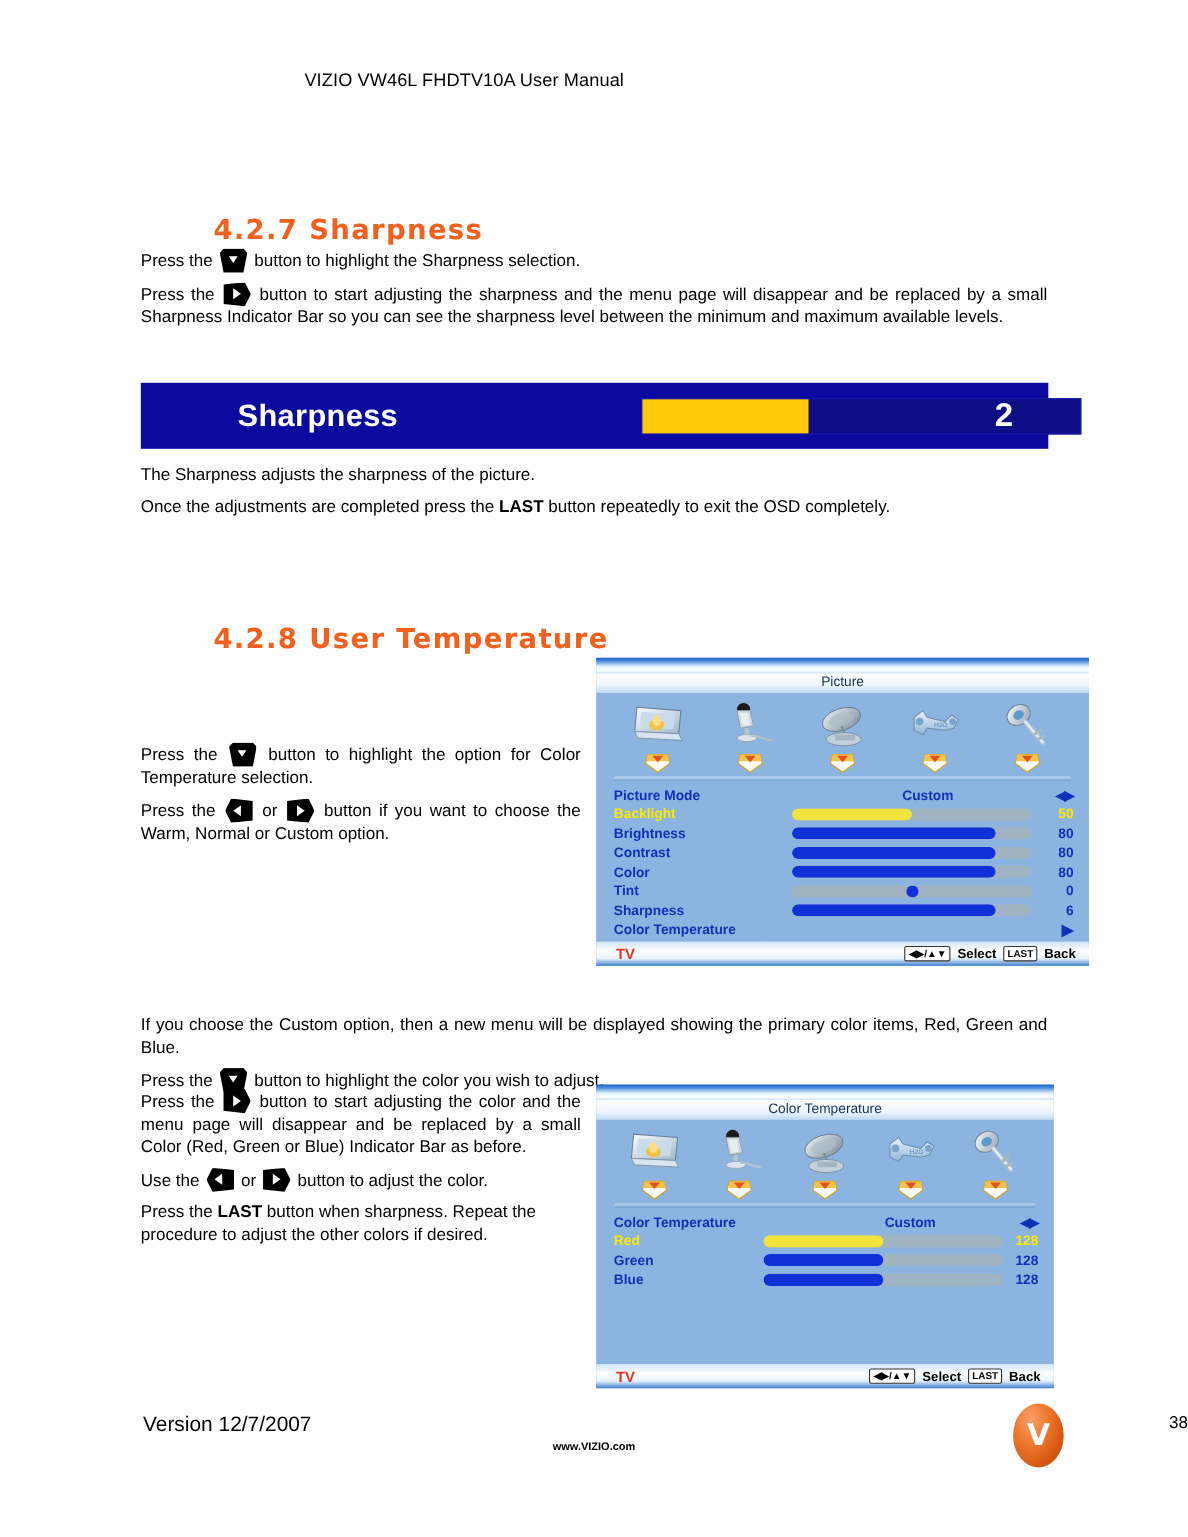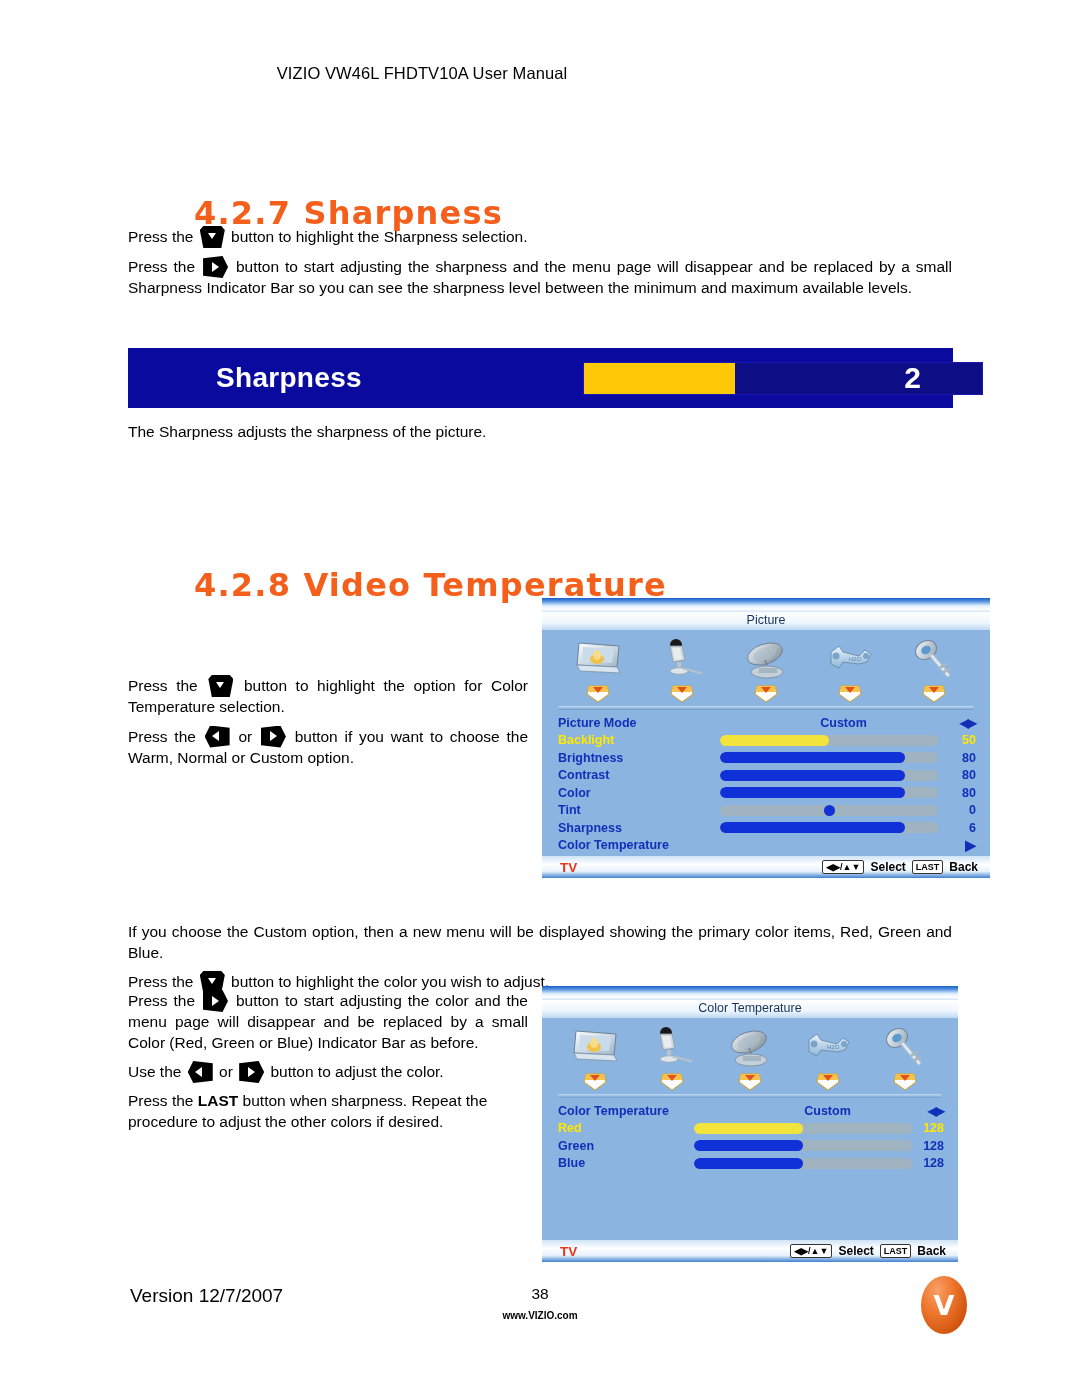--- a/index.html
+++ b/index.html
@@ -25,21 +25,21 @@
   .col-left { position:absolute; left:128px; width:824px; }
   p.body {
     font-size:15.5px; line-height:20.5px; margin:0 0 8px 0;
     text-align:justify;
   }
   p.body.nj { text-align:left; }
   .bold { font-weight:bold; }
 
   h2.sec {
     font-family:"DejaVu Sans", sans-serif;
-    color:#F4601B; font-size:32px; font-weight:bold;
+    color:#F4601B; font-size:25px; font-weight:bold;
     letter-spacing:1.2px; margin:0;
   }
 
   
   .btn {
     display:inline-block; position:relative;
     width:25px; height:22px; vertical-align:-6px;
     margin:0 2px;
   }
   .btn i {
@@ -147,21 +147,21 @@
     font-size:12px; font-weight:bold; color:#000;
   }
   .keycap {
     border:1px solid #333; border-radius:2px; background:#fff;
     padding:0 3px; font-size:9px; font-weight:bold; line-height:12px;
     display:inline-block;
   }
 
   
   .footer-ver { position:absolute; left:130px; top:1285px; font-size:19px; }
-  .footer-page { position:absolute; left:0; top:1285px; width:1080px; text-align:center; font-size:15.5px; }
+  .footer-page { position:absolute; left:0; top:1285px; width:1080px; text-align:right; font-size:15.5px; }
   .footer-url {
     position:absolute; left:0; top:1310px; width:1080px; text-align:center;
     font-size:10px; font-weight:bold;
   }
   .vizio-logo {
     position:absolute; left:921px; top:1276px; width:46px; height:58px;
     border-radius:50%;
     background:radial-gradient(ellipse at 35% 25%, #f8a06a 0%, #ef7a30 35%, #d2530d 75%, #a83c06 100%);
     display:flex; align-items:center; justify-content:center;
   }
@@ -192,23 +192,28 @@
   <div class="sharp-bar">
     <div class="lbl">Sharpness</div>
     <div class="track">
       <div class="fill" id="sharpFill" style="width: 38%; background: rgb(255, 201, 7);"></div>
     </div>
     <div class="val">2</div>
   </div>
 
   <div class="col-left" style="top:422px;">
     <p class="body nj">The Sharpness adjusts the sharpness of the picture.</p>
-  </div>
-
-  <h2 class="sec" style="position:absolute;left:194px;top:566px;">4.2.8 Video Temperature</h2>
+    <p class="body nj">
+      <span>Once the adjustments are completed press the</span>
+      <span class="bold">LAST</span>
+      <span>button repeatedly to exit the OSD completely.</span>
+    </p>
+  </div>
+
+  <h2 class="sec" style="position:absolute;left:194px;top:566px;">4.2.8 User Temperature</h2>
 
   <div style="position:absolute;left:128px;top:675px;width:400px;">
     <p class="body">
       <span>Press the</span>
       <span class="btn down"><i></i><b></b></span>
       <span>button to highlight the option for Color Temperature selection.</span>
     </p>
     <p class="body">
       <span>Press the</span>
       <span class="btn left"><i></i><b></b></span>

